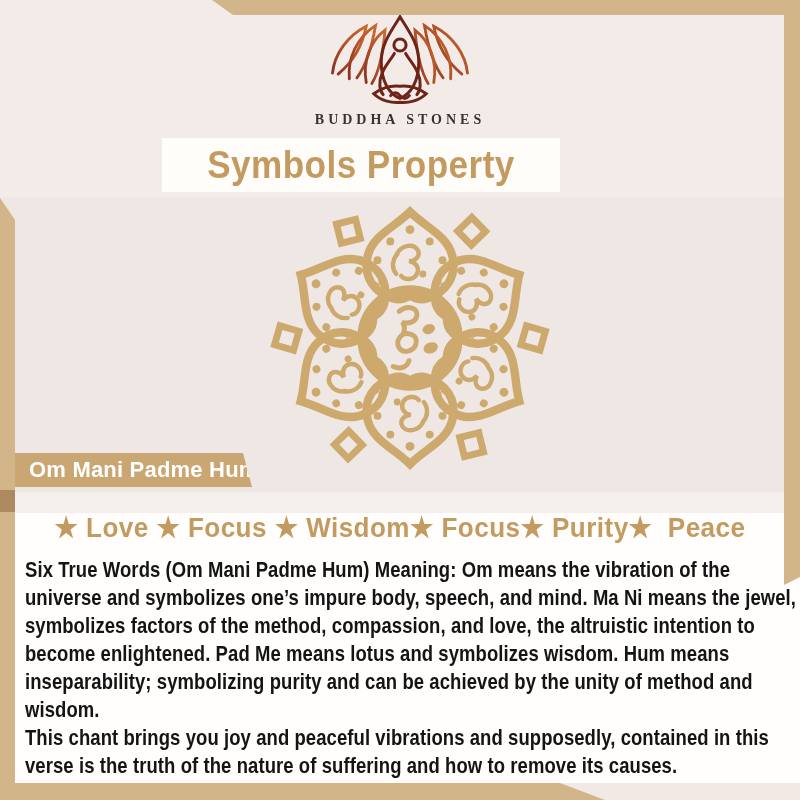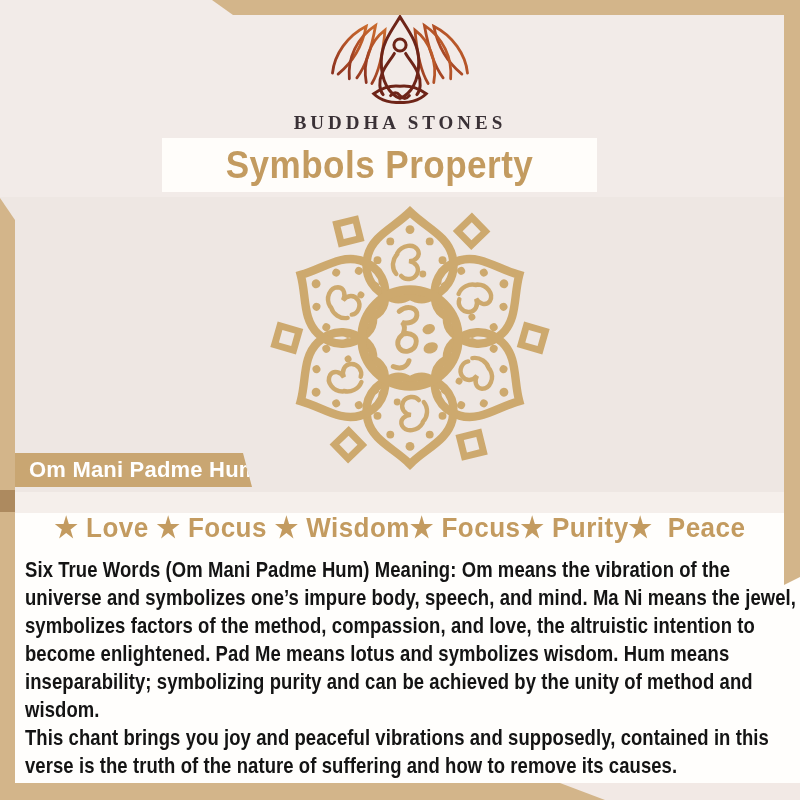--- a/index.html
+++ b/index.html
@@ -21,23 +21,23 @@
       clip-path:polygon(0 0,16px 0,16px 577px,0 585px);}
   .ribbon-left{left:0;top:198px;width:15px;height:602px;
       clip-path:polygon(0 0,15px 22px,15px 602px,0 602px);}
   .ribbon-left-dark{left:0;top:490px;width:15px;height:22px;background:var(--tan-dark);}
   .ribbon-bottom{left:0;top:783px;width:800px;height:17px;
       clip-path:polygon(0 0,560px 0,605px 17px,0 17px);}
 
   
   .logo{left:325px;top:12px;width:150px;height:96px;}
   .brand{left:0;top:112px;width:800px;text-align:center;
-      font-family:"Liberation Serif",serif;font-size:19px;font-weight:600;
+      font-family:"Liberation Serif",serif;font-size:14px;font-weight:600;
       letter-spacing:4px;color:var(--brand-ink);}
-  .title-band{left:162px;top:138px;width:435px;height:54px;background:var(--band);}
+  .title-band{left:162px;top:138px;width:398px;height:54px;background:var(--band);}
   .title{width:100%;text-align:center;line-height:54px;font-size:39px;font-weight:bold;
       color:var(--gold);transform:scaleX(.9);transform-origin:center;
       letter-spacing:.5px;white-space:nowrap;}
 
   
   .mandala{left:262px;top:200px;width:296px;height:276px;}
   .gold-stroke{stroke:var(--mandala-gold);fill:none;}
   .gold-fill{fill:var(--mandala-gold);stroke:none;}
 
   

